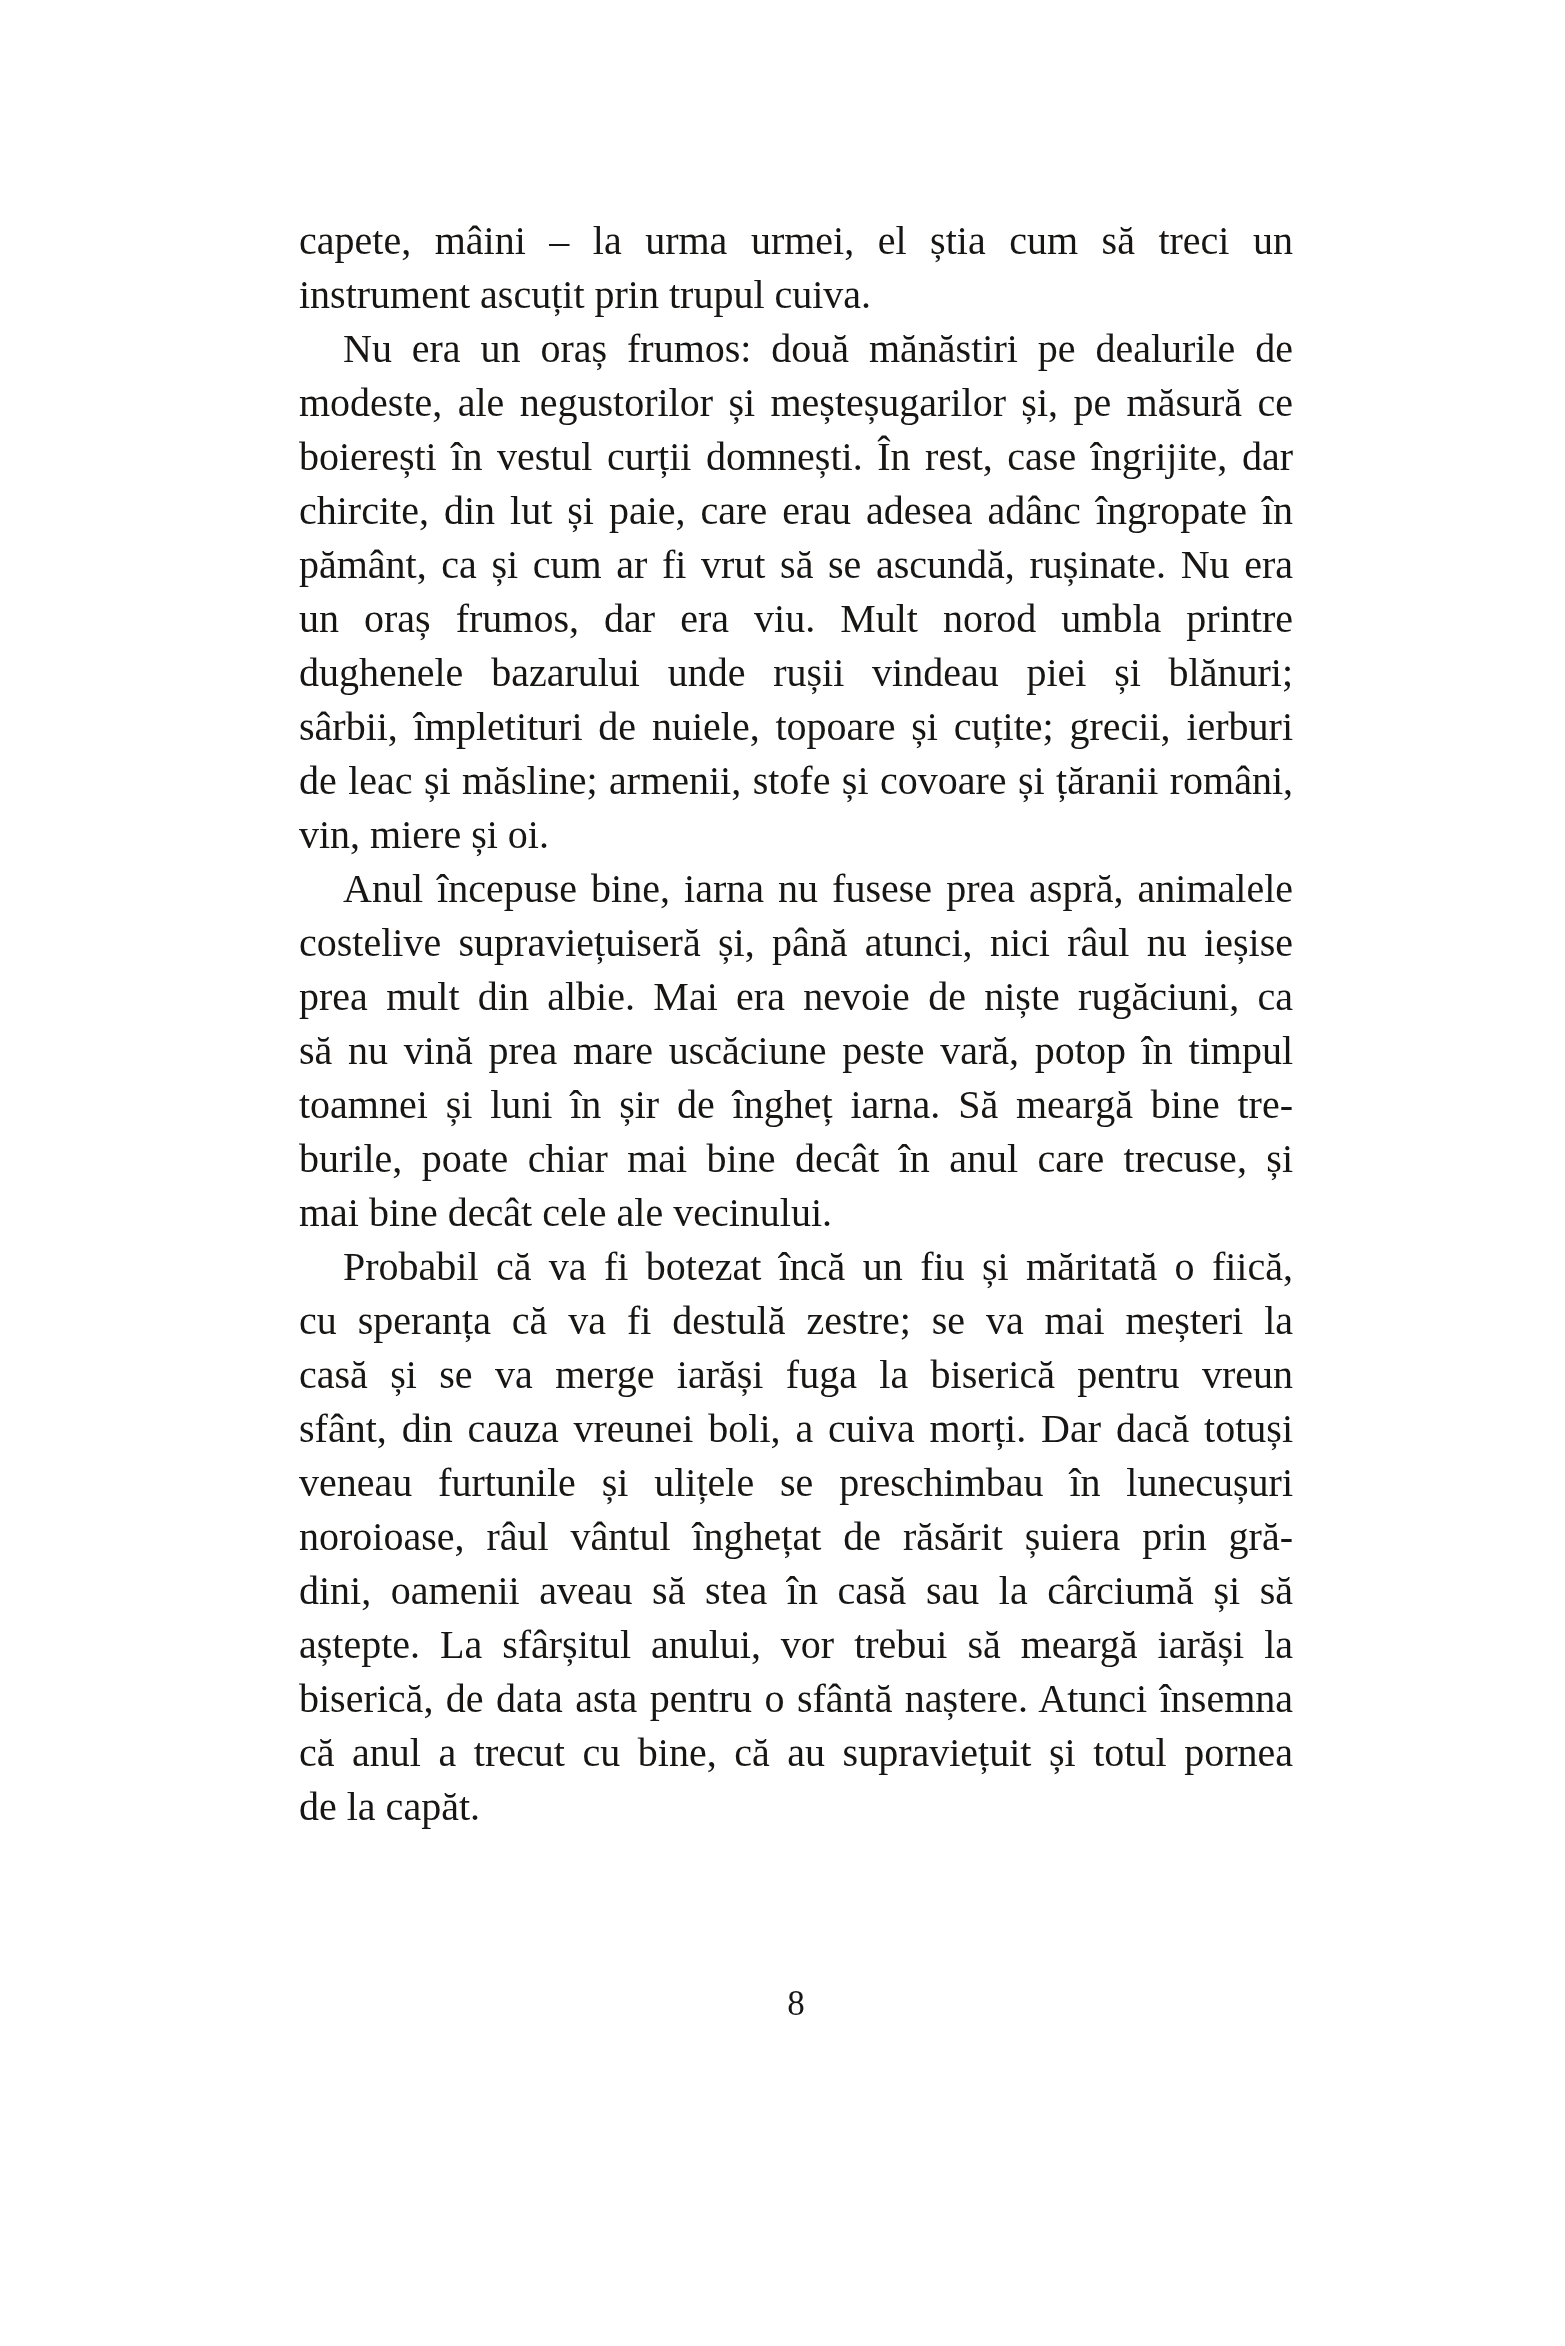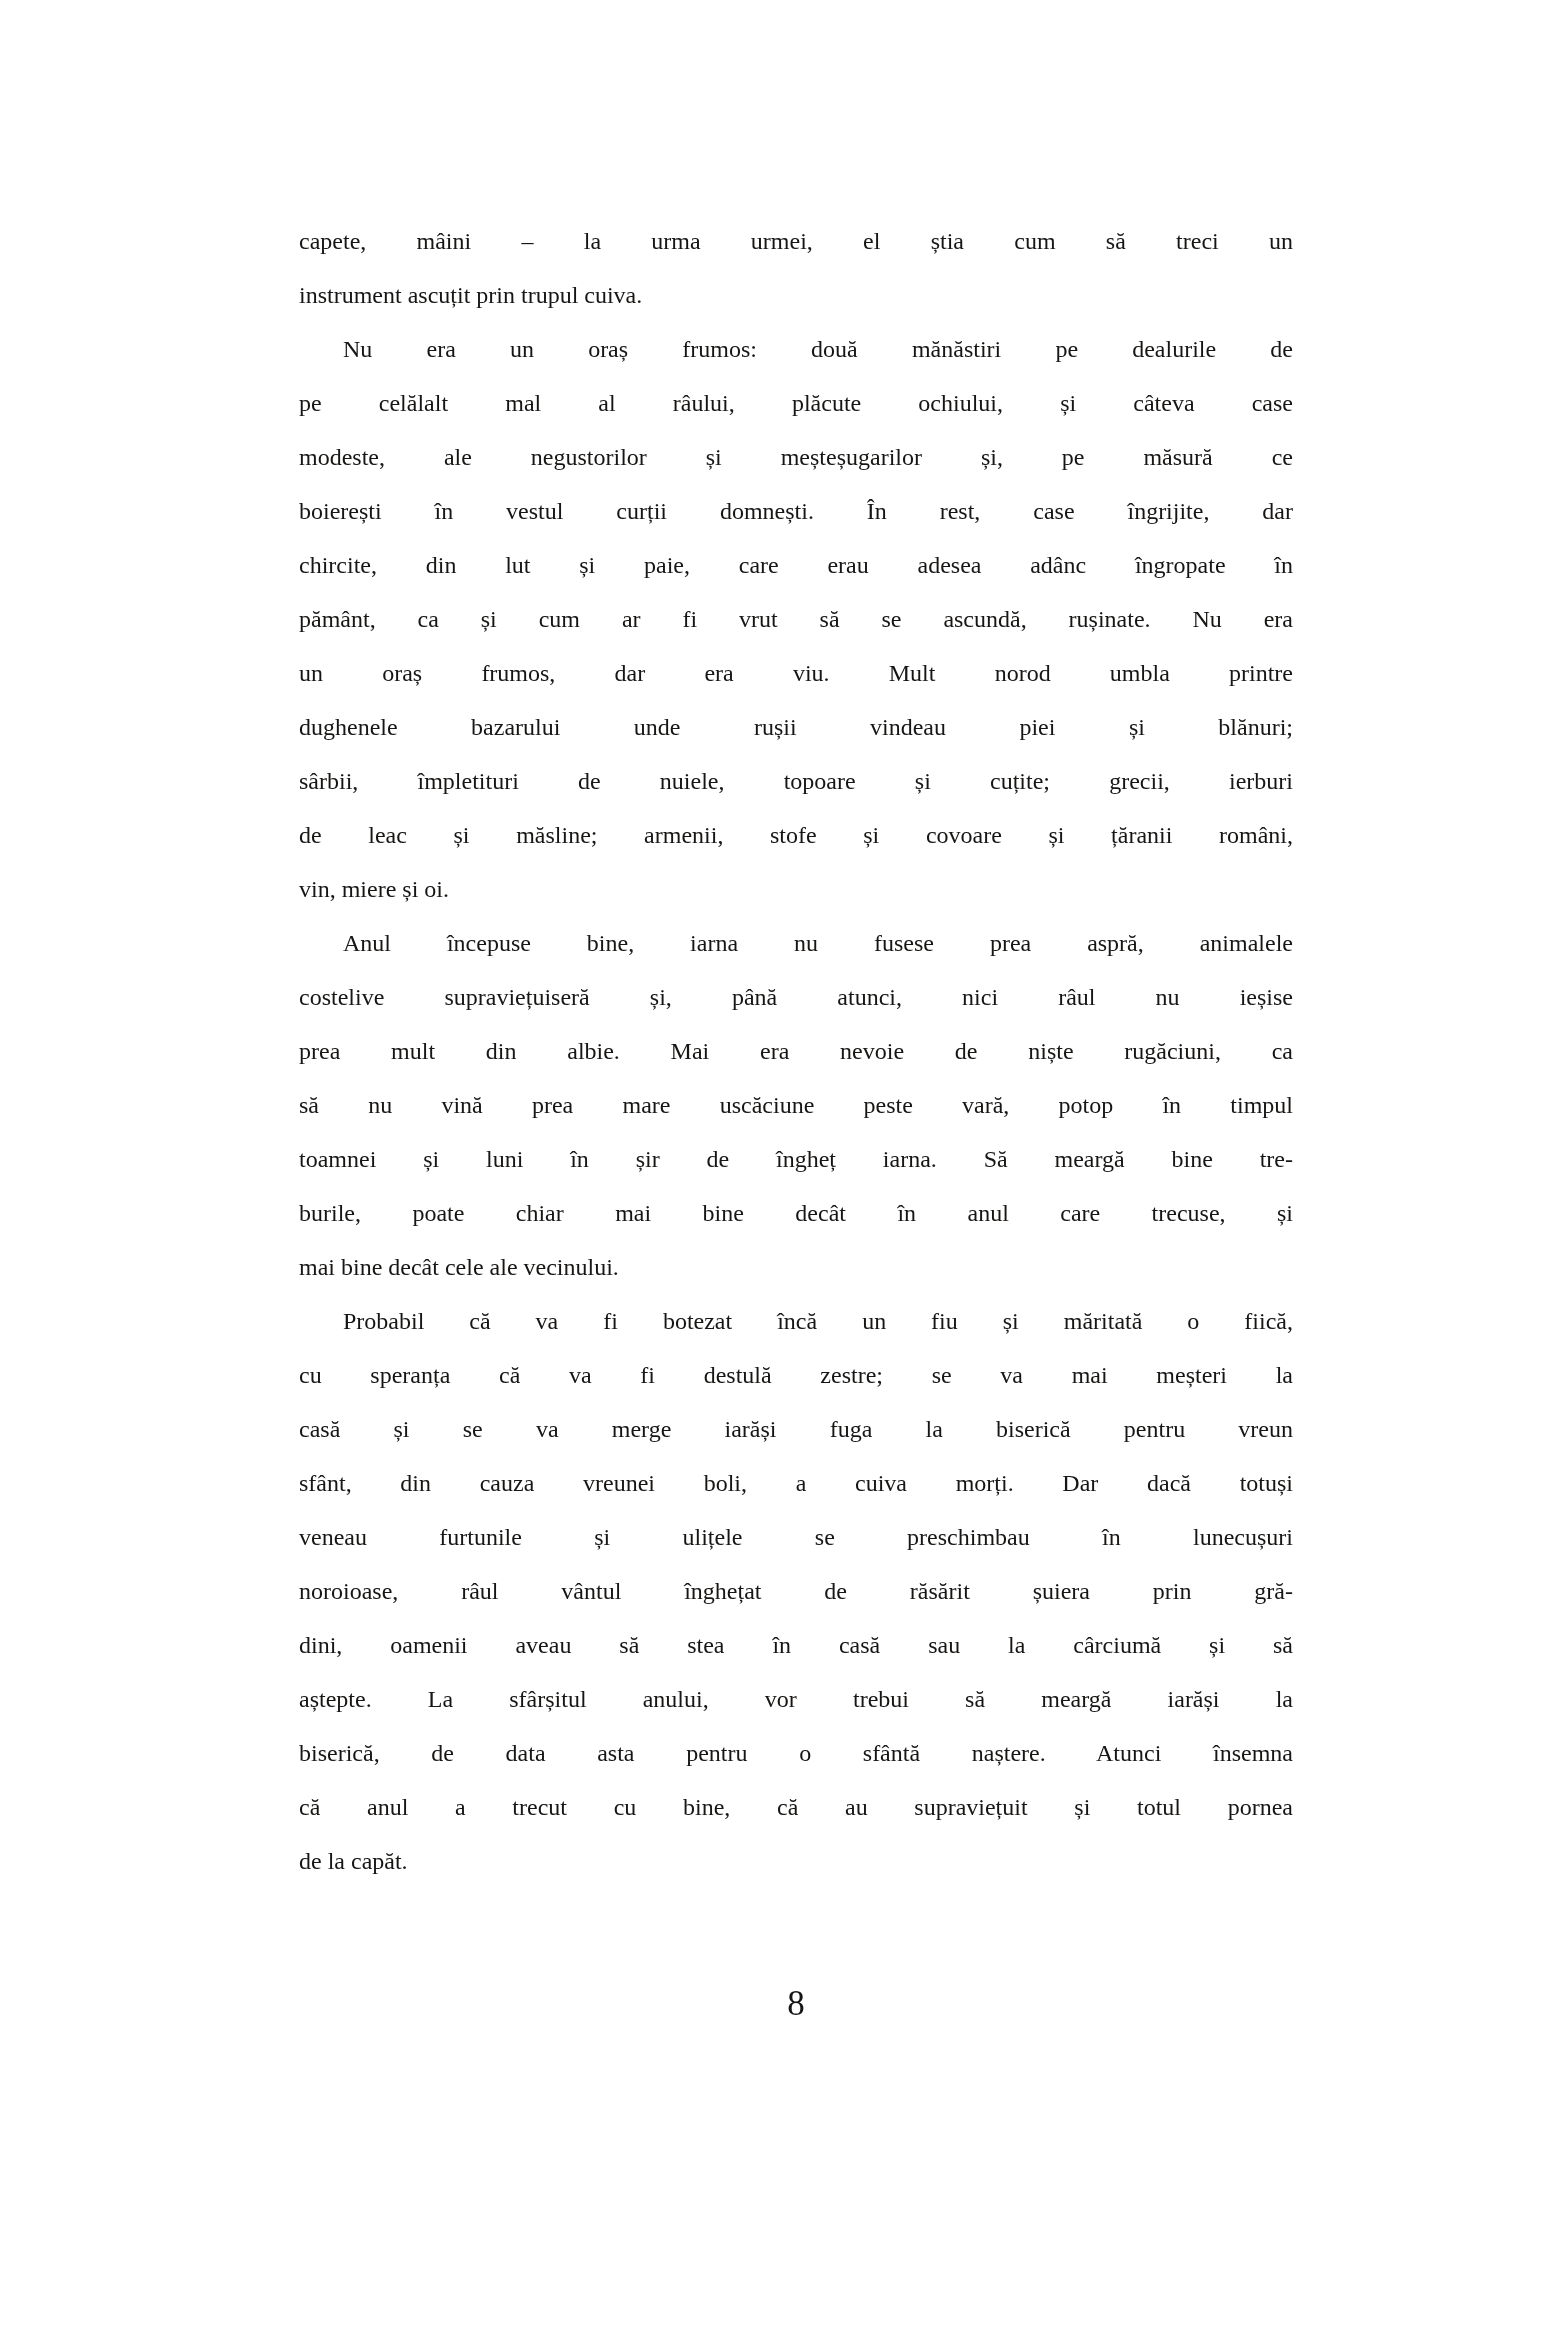--- a/index.html
+++ b/index.html
@@ -14,21 +14,21 @@
     background: #ffffff;
     overflow: hidden;
     font-family: "Liberation Serif", "DejaVu Serif", serif;
     color: #181614;
   }
   .text-block {
     position: absolute;
     left: 299px;
     top: 214px;
     width: 994px;
-    font-size: 24px;
+    font-size: 40px;
     line-height: 54px;
     color: #181614;
   }
   .para {
     margin: 0;
     padding: 0;
   }
   .line {
     text-align: justify;
     text-align-last: justify;
@@ -56,21 +56,20 @@
 <div class="page">
   <div class="text-block">
 
     <div class="para">
       <div class="line">capete, mâini – la urma urmei, el știa cum să treci un</div>
       <div class="line last">instrument ascuțit prin trupul cuiva.</div>
     </div>
 
     <div class="para">
       <div class="line indent">Nu era un oraș frumos: două mănăstiri pe dealurile de</div>
-      <div class="line">pe celălalt mal al râului, plăcute ochiului, și câteva case</div>
       <div class="line">modeste, ale negustorilor și meșteșugarilor și, pe măsură ce</div>
       <div class="line">boierești în vestul curții domnești. În rest, case îngrijite, dar</div>
       <div class="line">chircite, din lut și paie, care erau adesea adânc îngropate în</div>
       <div class="line">pământ, ca și cum ar fi vrut să se ascundă, rușinate. Nu era</div>
       <div class="line">un oraș frumos, dar era viu. Mult norod umbla printre</div>
       <div class="line">dughenele bazarului unde rușii vindeau piei și blănuri;</div>
       <div class="line">sârbii, împletituri de nuiele, topoare și cuțite; grecii, ierburi</div>
       <div class="line">de leac și măsline; armenii, stofe și covoare și țăranii români,</div>
       <div class="line last">vin, miere și oi.</div>
     </div>

